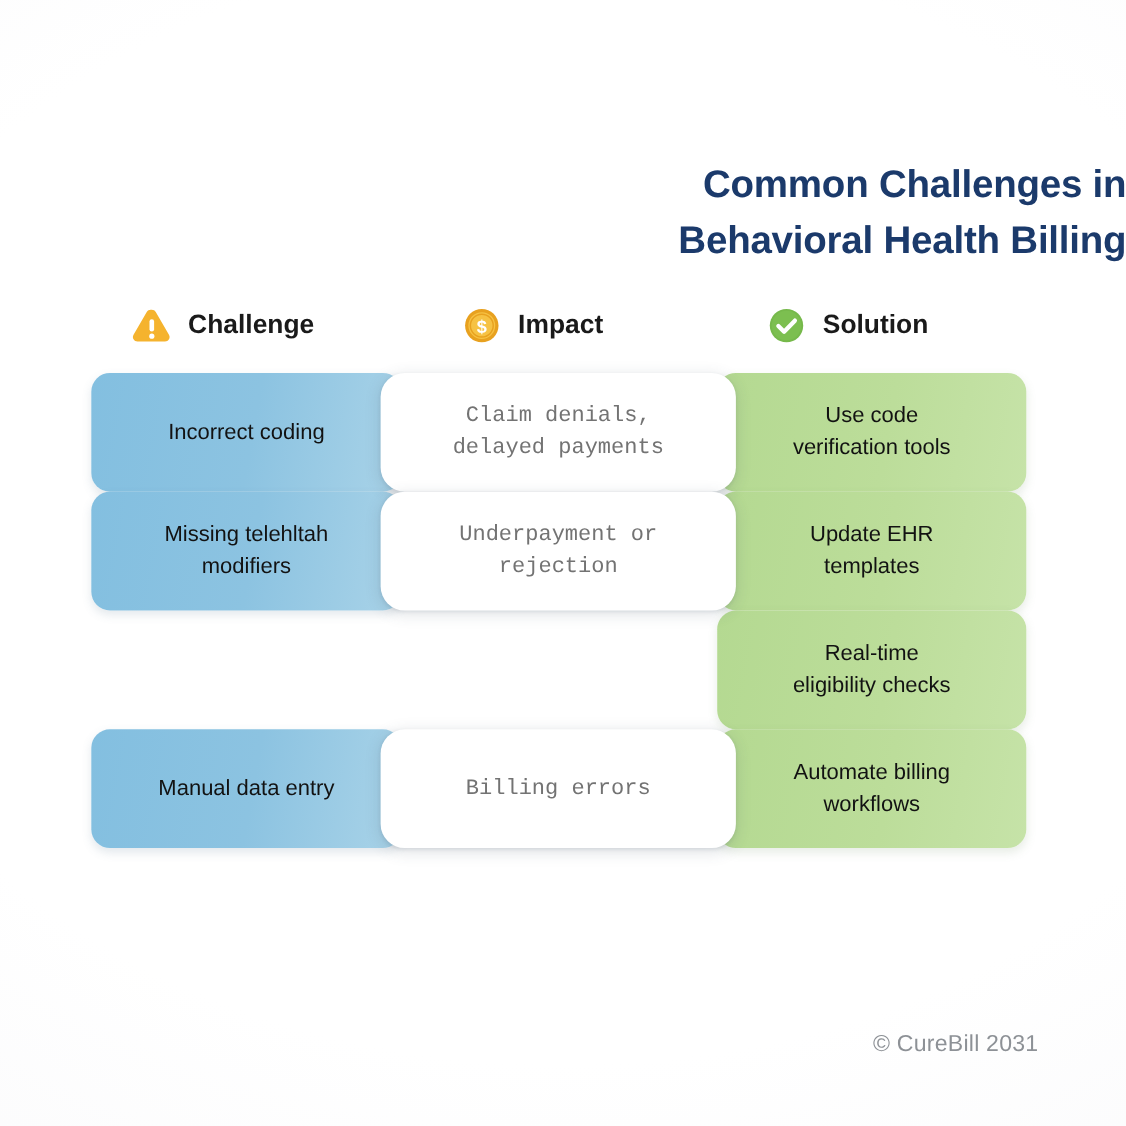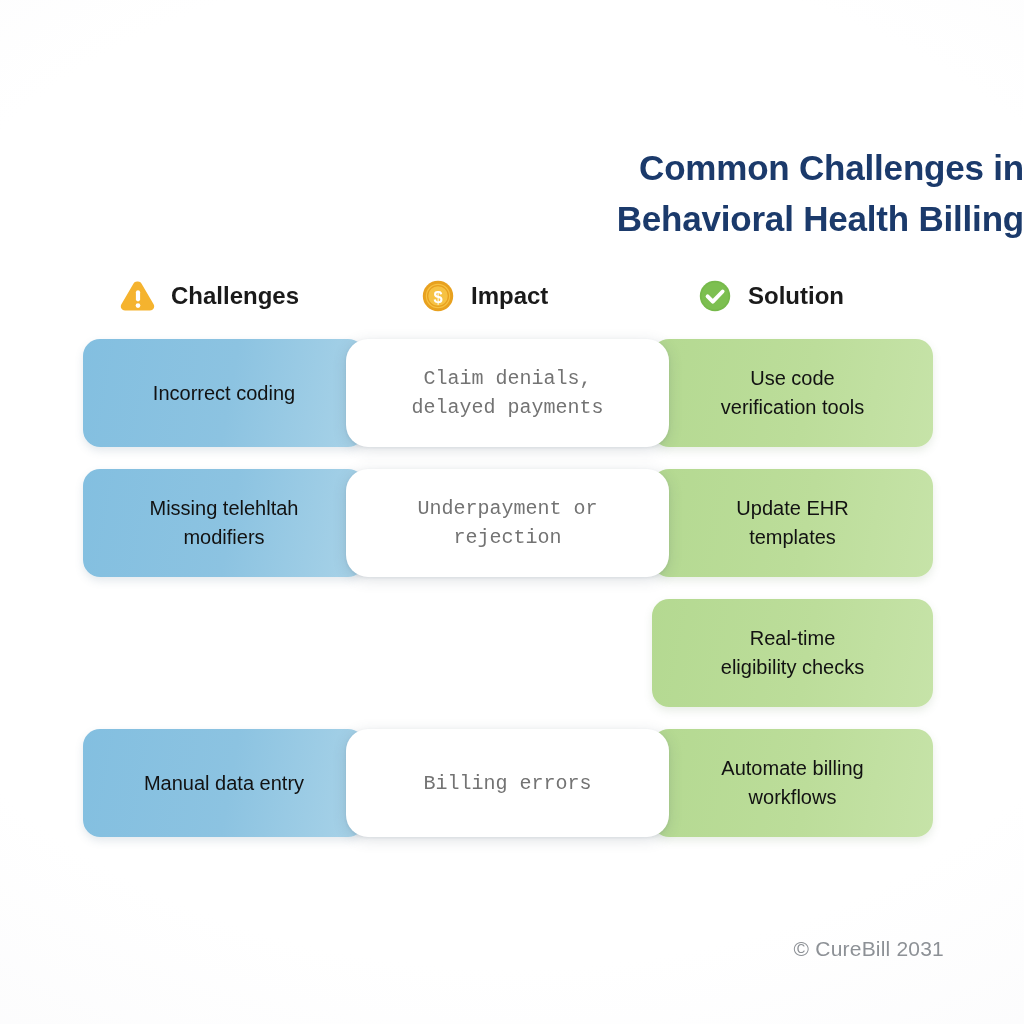--- a/index.html
+++ b/index.html
@@ -75,21 +75,20 @@
   
   .rows {
     position: absolute;
     top: 339px;
     left: 0;
     width: 1024px;
   }
   .row {
     position: relative;
     height: 108px;
-    margin-bottom: 22px;
   }
 
   .cell {
     position: absolute;
     top: 0;
     height: 108px;
     display: flex;
     align-items: center;
     justify-content: center;
     box-sizing: border-box;
@@ -155,21 +154,21 @@
   <div class="headers">
 
     <div class="col-header challenge">
       <span class="icon-wrap">
         <svg viewBox="0 0 38 38" xmlns="http://www.w3.org/2000/svg">
           <path d="M19 4.6c1.5 0 2.8.8 3.6 2.1l12 20.6c.8 1.4.8 2.9 0 4.1-.8 1.3-2.1 2-3.6 2H6c-1.5 0-2.8-.7-3.6-2-.8-1.2-.8-2.7 0-4.1l12-20.6c.8-1.3 2.1-2.1 3.6-2.1z" fill="#F5B32E"></path>
           <rect x="16.9" y="13.2" width="4.2" height="11.2" rx="2.1" fill="#ffffff"></rect>
           <circle cx="19" cy="28.6" r="2.35" fill="#ffffff"></circle>
         </svg>
       </span>
-      <span class="col-header-label">Challenges</span>
+      <span class="col-header-label">Challenge</span>
     </div>
 
     <div class="col-header impact">
       <span class="icon-wrap">
         <svg viewBox="0 0 38 38" xmlns="http://www.w3.org/2000/svg">
           <circle cx="19" cy="19" r="15.2" fill="#E8A11F"></circle>
           <circle cx="19" cy="19" r="12.2" fill="#F6C243"></circle>
           <circle cx="19" cy="19" r="10.4" fill="none" stroke="#E8A11F" stroke-width="1.3"></circle>
           <text x="19" y="26" text-anchor="middle" font-family="'Liberation Sans', sans-serif" font-size="16.5" font-weight="bold" fill="#ffffff">$</text>
         </svg>

